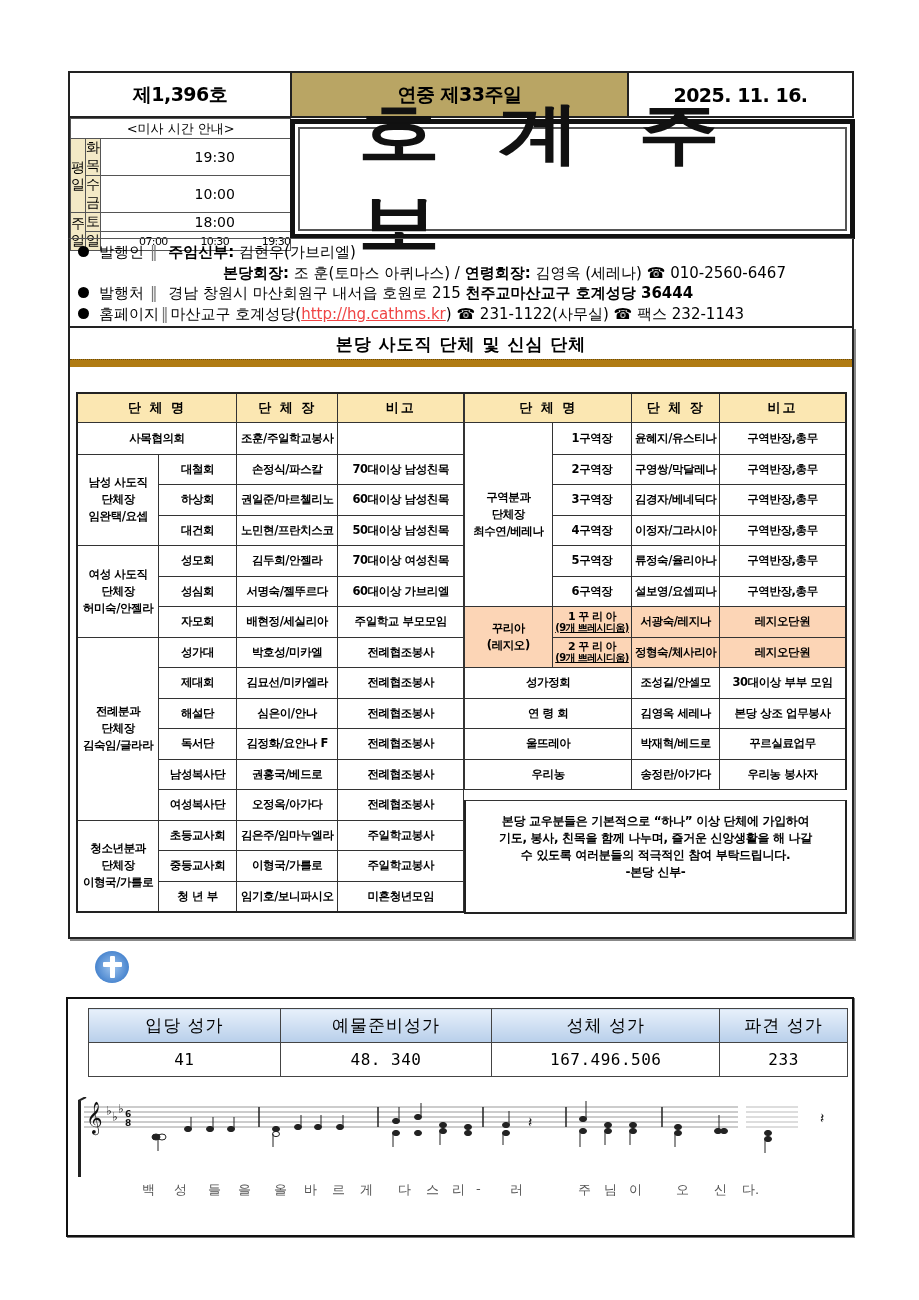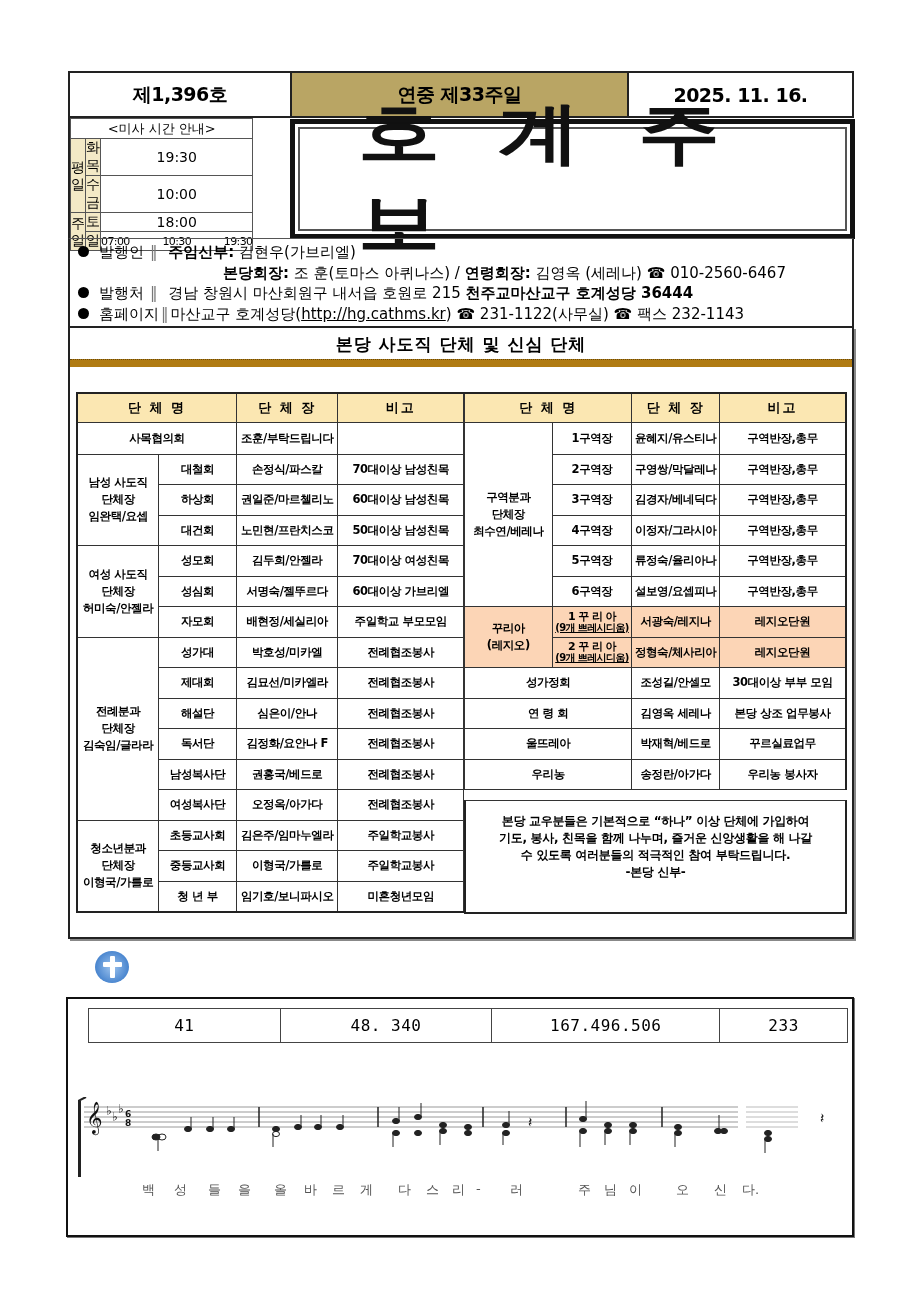--- a/index.html
+++ b/index.html
@@ -13,35 +13,35 @@
   .hdr .week { width: 337px; background: #b9a564; border-right: 2px solid #222; }
   .hdr .date { flex: 1; }
 
   
   .mass { position: absolute; left: 68px; top: 118px; width: 176px; height: 120px; border-left: 2px solid #222; }
   .mass table { width: 100%; height: 100%; border-collapse: collapse; font-size: 13px; }
   .mass td { border: 1px solid #555; text-align: center; vertical-align: middle; }
   .mass .title { height: 20px; font-size: 13px; }
   .mass .vert { width: 26px; background: #f3e9c6; font-size: 14px; line-height: 17px; }
   .mass .day { width: 55px; background: #f3e9c6; font-size: 14px; }
-  .mass .time { font-size: 14px; }
+  .mass .time { font-size: 14px; padding-left: 38px; }
   .mass .time.small { font-size: 11px; letter-spacing: -0.6px; word-spacing: 8px; }
 
   
   .banner { position: absolute; left: 290px; top: 119px; width: 565px; height: 120px; border: 5px solid #111; padding: 3px; }
   .banner .inner { width: 100%; height: 100%; border: 2px solid #555; display: flex; align-items: center; justify-content: center; }
   .banner .brush { font-family: "DejaVu Serif", serif; font-size: 82px; font-weight: bold; letter-spacing: 58px; margin-left: 58px; color: #111; transform: scaleY(0.82); }
 
   
   .info { position: absolute; left: 68px; top: 238px; width: 786px; height: 90px; border: 2px solid #222; border-top: 1px solid #555; padding: 3px 0 0 8px; font-size: 15px; line-height: 20.5px; }
   .info .row { white-space: nowrap; }
   .info .bullet { display: inline-block; width: 11px; height: 11px; border-radius: 50%; background: #000; margin-right: 10px; vertical-align: 0; }
   .info .sep { color: #777; margin: 0 6px; }
   .info b { font-weight: bold; }
-  .info .link { color: #000000; text-decoration: underline; }
+  .info .link { color: #ef4444; text-decoration: underline; }
   .info .indent { padding-left: 145px; }
 
   
   .section { position: absolute; left: 68px; top: 327px; width: 786px; height: 612px; border: 2px solid #222; border-top: none; box-shadow: 2px 2px 0 #888; }
   .section .title { height: 32px; text-align: center; font-weight: bold; font-size: 17px; line-height: 34px; letter-spacing: 1px; }
   .section .goldbar { height: 8px; background: #b07b12; border-top: 1px dotted #6a4a0a; }
 
   
   .gtable { position: absolute; border-collapse: collapse; font-size: 11.5px; font-weight: bold; letter-spacing: -0.4px; }
   .gtable td, .gtable th { border: 1px solid #333; text-align: center; vertical-align: middle; padding: 0 2px; }
@@ -154,21 +154,21 @@
       <col style="width:126px">
     </colgroup>
   <tbody>
       <tr>
     <th colspan="2">단 체 명</th>
     <th>단 체 장</th>
     <th>비고</th>
   </tr>
   <tr>
     <td colspan="2" style="height:32px">사목협의회</td>
-    <td>조훈/부탁드립니다</td>
+    <td>조훈/주일학교봉사</td>
     <td></td>
   </tr>
 
   <tr>
     <td rowspan="3" class="lbl"><span>남성 사도직</span><br><span>단체장</span><br><span>임완택/요셉</span></td>
     <td>대철회</td>
     <td>손정식/파스칼</td>
     <td>70대이상 남성친목</td>
   </tr>
   <tr>
@@ -343,20 +343,26 @@
 
 <div class="hymn-box">
   <table class="htable">
     <colgroup>
         <col style="width:192px">
         <col style="width:212px">
         <col style="width:228px">
         <col style="width:128px">
       </colgroup>
     <tbody>
+        <tr>
+      <th>입당 성가</th>
+      <th>예물준비성가</th>
+      <th>성체 성가</th>
+      <th>파견 성가</th>
+    </tr>
     <tr>
       <td>41</td>
       <td>48. 340</td>
       <td>167.496.506</td>
       <td>233</td>
     </tr>
   </tbody>
     </table>
 
   <div class="score">

